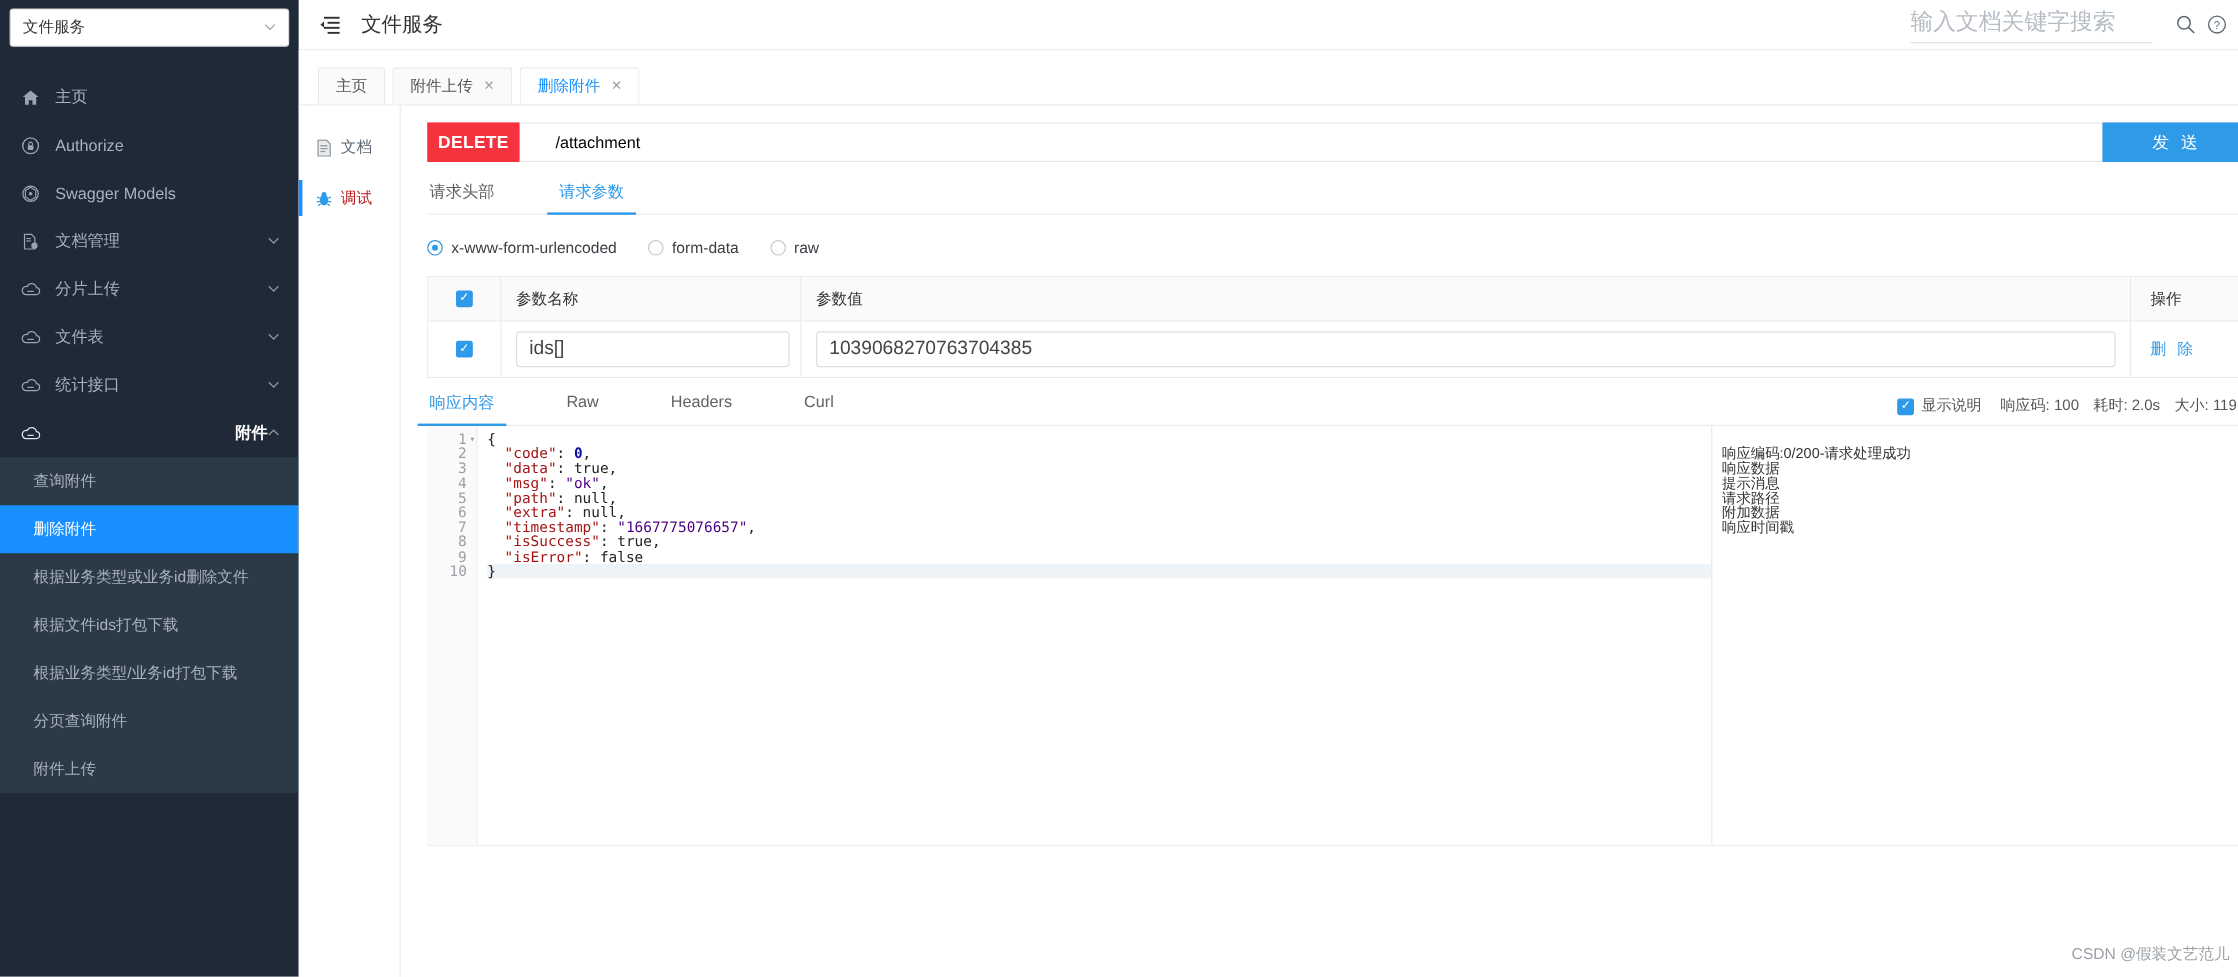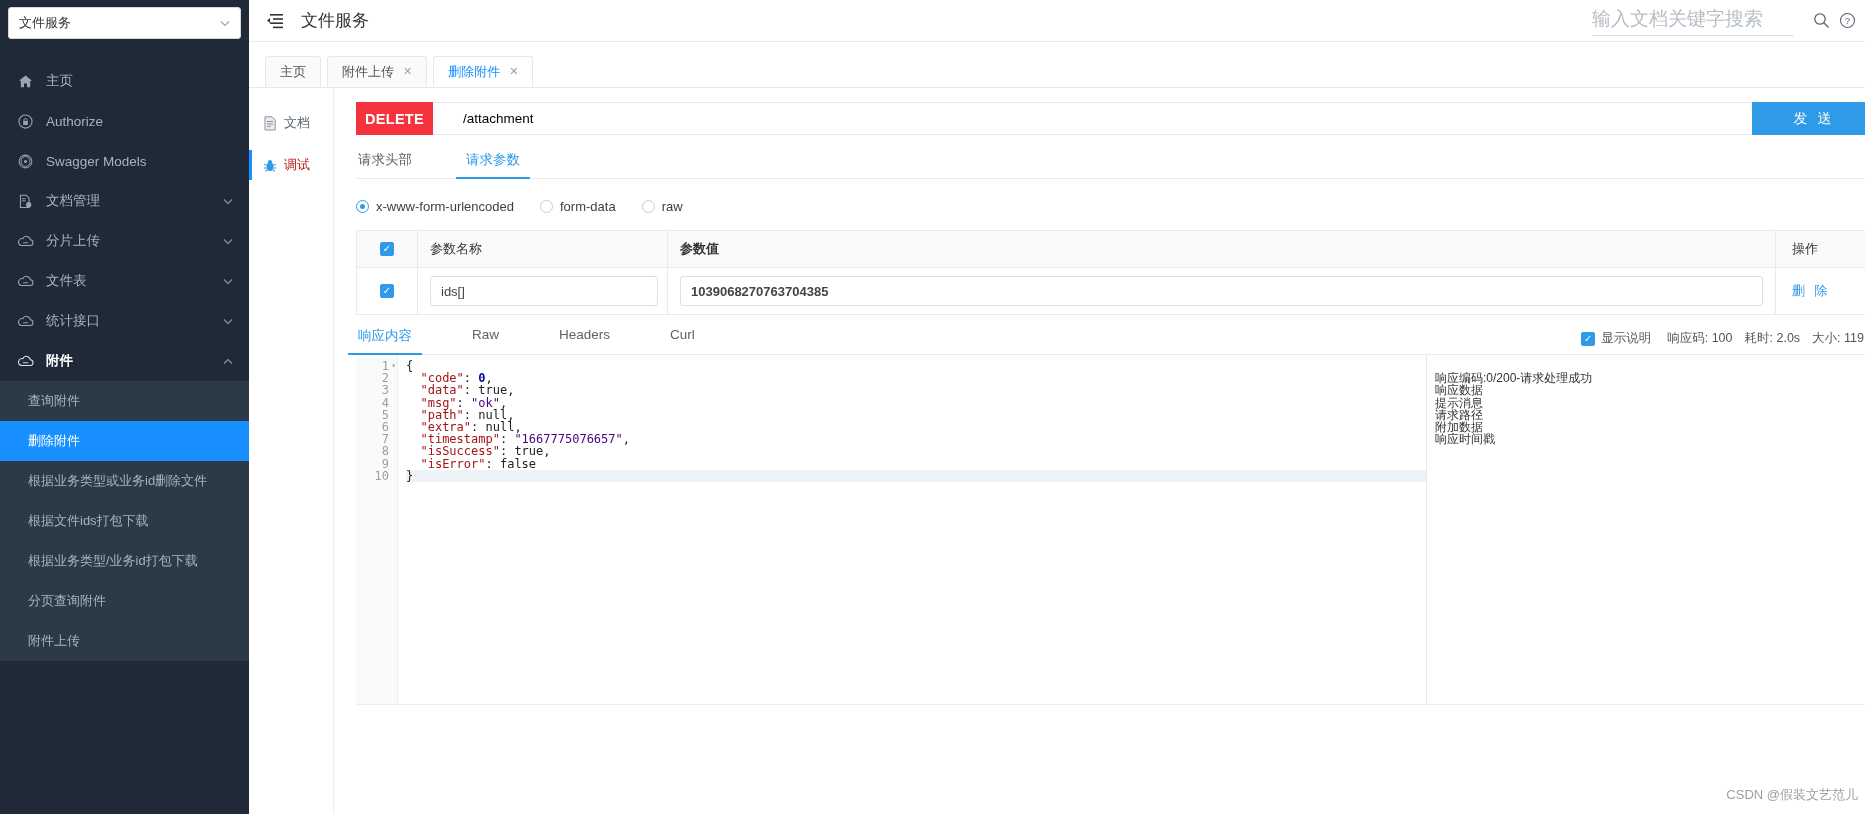--- a/index.html
+++ b/index.html
@@ -27,21 +27,21 @@
     height: 40px; display: flex; align-items: center;
     padding-left: 14px; color: #a8b2bd; font-size: 13.5px;
     cursor: pointer;
   }
   .nav-item .ico {
     width: 22px; display: inline-flex; align-items: center;
     justify-content: center; margin-right: 10px; color: #9aa5b1;
   }
   .nav-item .lbl { flex: 1; }
   .nav-item .arrow { margin-right: 16px; font-size: 10px; color: #8b95a1; }
-  .nav-item.open { color: #fff; font-weight: 600; }
+  .nav-item.open { color: #fff; font-weight: 600; text-align: right; }
   .nav-item.open .ico { color: #dfe4e9; }
   .sub-list { background: #2c3a47; }
   .sub-item {
     height: 40px; display: flex; align-items: center;
     padding-left: 28px; color: #a8b2bd; font-size: 13px; cursor: pointer;
   }
   .sub-item.active { background: #1890ff; color: #fff; }
 
   
   #right { flex: 1; height: 814px; display: flex; flex-direction: column; background: #fff; position: relative; }
@@ -139,33 +139,33 @@
     width: 5px; height: 5px; border-radius: 50%; background: #2f9ae8;
   }
 
   
   .ptable { margin-top: 16px; width: 1520px; border: 1px solid #e8eaec; border-right: 0; }
   .prow { display: flex; border-bottom: 1px solid #e8eaec; }
   .prow:last-child { border-bottom: 0; }
   .pcell { border-right: 1px solid #e8eaec; display: flex; align-items: center; }
   .c-check { width: 61px; justify-content: center; }
   .c-name { width: 250px; padding-left: 12px; }
-  .c-val { flex: 1; padding-left: 12px; font-weight: bold; }
+  .c-val { flex: 1; padding-left: 12px; }
   .c-op { width: 100px; padding-left: 16px; border-right: 0; }
   .prow.head { height: 37px; background: #fafafa; font-size: 13px; color: #333; }
   .prow.body { height: 46px; background: #fff; }
   .cbox {
     width: 14px; height: 14px; background: #2f9ae8; border: 1px solid #2f9ae8;
     border-radius: 2px; display: inline-flex; align-items: center;
     justify-content: center; color: #fff; font-size: 10px; line-height: 1;
   }
   .pinput {
     height: 30px; border: 1px solid #dcdfe6; border-radius: 3px;
     display: flex; align-items: center; padding: 0 10px;
-    font-size: 13px; color: #444; background: #fff; width: 100%;
+    font-size: 16px; color: #444; background: #fff; width: 100%;
   }
   .c-name .pinput { width: 228px; }
   .c-val .pinput { width: calc(100% - 12px); }
   .del-link { color: #2f9ae8; font-size: 13px; letter-spacing: 3px; cursor: pointer; }
 
   
   .restabs { display: flex; align-items: flex-end; margin-top: 12px; width: 1520px; border-bottom: 1px solid #ececec; }
   .restab {
     padding: 0 2px 9px 2px; margin-right: 56px; font-size: 13.5px;
     color: #606266; cursor: pointer; position: relative;

